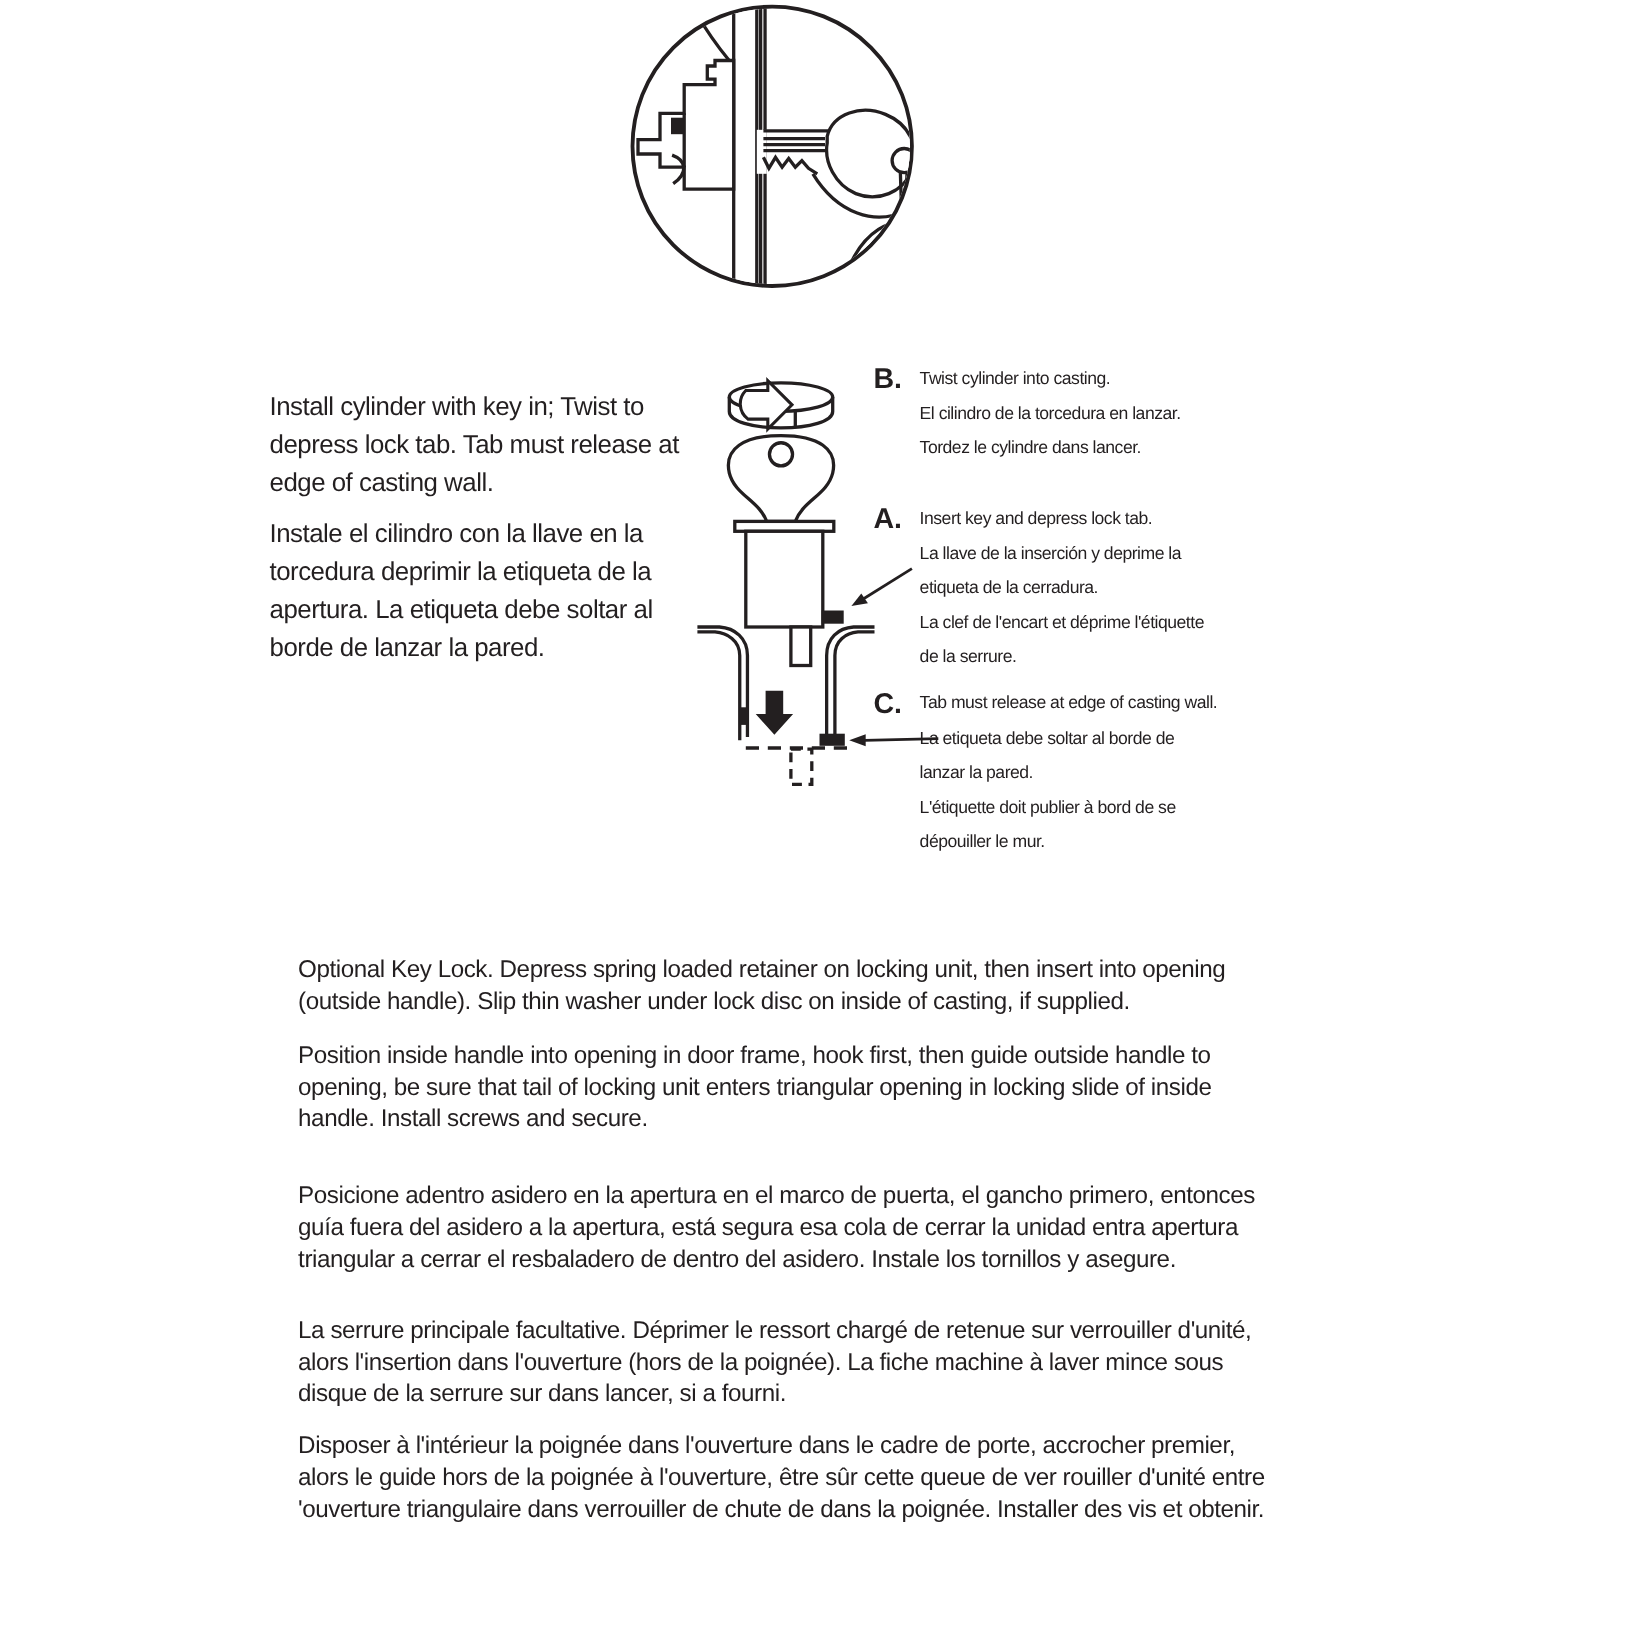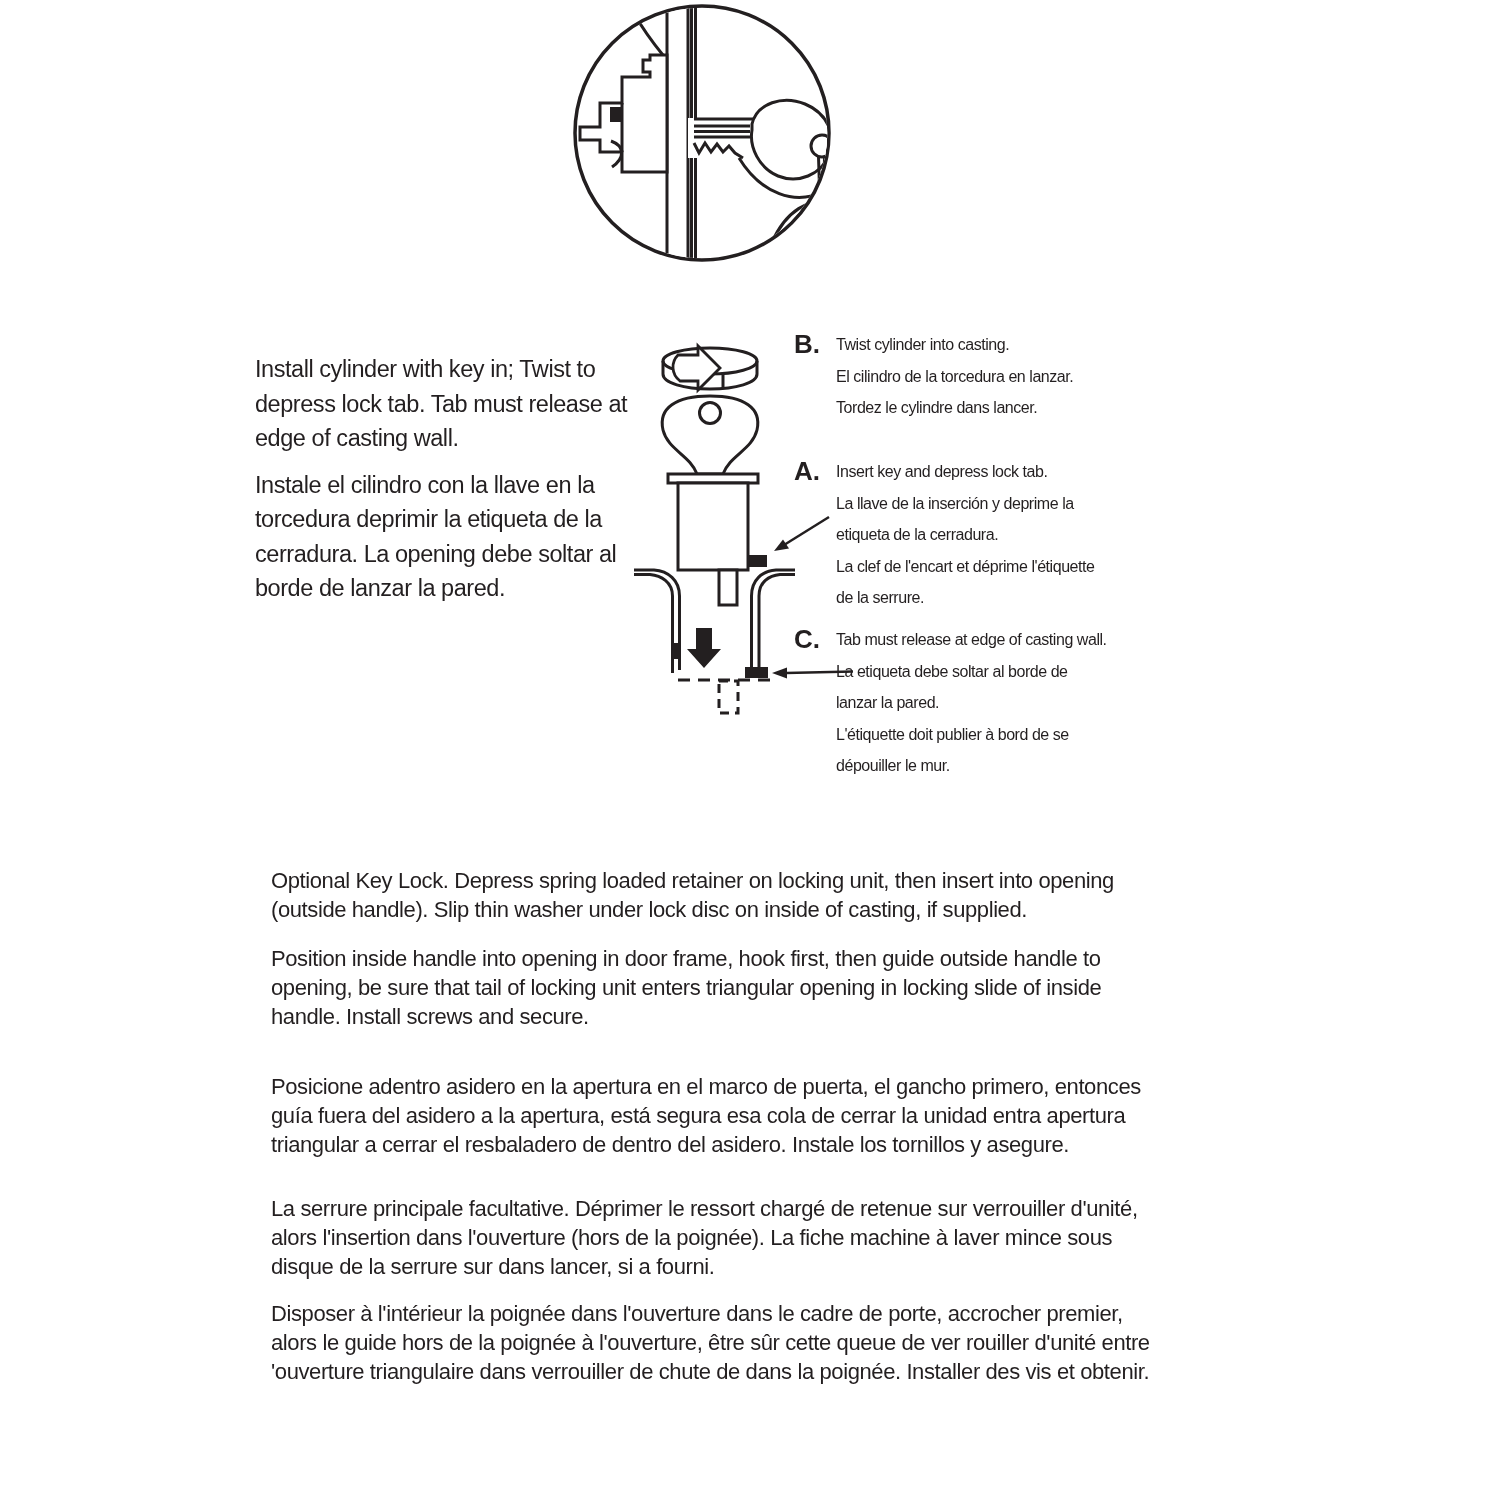--- a/index.html
+++ b/index.html
@@ -1,20 +1,20 @@
 <!DOCTYPE html>
 <html><head>
 <meta charset="utf-8">
 <style>
   html,body{margin:0;padding:0;background:#ffffff;}
   body{width:1497px;height:1497px;font-family:"Liberation Sans","DejaVu Sans",sans-serif;color:#231f20;}
   .page{position:relative;width:1497px;height:1497px;overflow:hidden;background:#ffffff;}
   .abs{position:absolute;}
   
-  .left-col{left:255px;top:352px;font-size:23.5px;line-height:34.5px;letter-spacing:-0.45px;}
+  .left-col{left:245px;top:352px;font-size:23.5px;line-height:34.5px;letter-spacing:-0.45px;}
   .left-col p{margin:0 0 12px 0;white-space:pre;}
   
   .step{position:absolute;left:794px;display:flex;align-items:flex-start;}
   .step-label{font-weight:bold;font-size:26px;line-height:31.5px;width:42px;flex:none;}
   .step-text{font-size:16px;line-height:31.5px;letter-spacing:-0.45px;white-space:pre;}
   .step-b{top:329px;}
   .step-a{top:456px;}
   .step-c{top:624px;}
   
   .bottom-col{left:271px;top:866px;font-size:22px;line-height:29px;letter-spacing:-0.4px;}
@@ -63,21 +63,21 @@
       <path fill="#ffffff" d="M 770 247 C 785 209 812 197 828 204 C 817 227 794 242 770 247 Z"></path>
     </g>
   </svg>
 
   <div class="abs left-col">
     <p>Install cylinder with key in; Twist to
 depress lock tab. Tab must release at
 edge of casting wall.</p>
     <p>Instale el cilindro con la llave en la
 torcedura deprimir la etiqueta de la
-cerradura. La opening debe soltar al
+apertura. La etiqueta debe soltar al
 borde de lanzar la pared.</p>
   </div>
 
   <svg class="abs" style="left:615px;top:335px;" width="260" height="430" viewBox="615 335 260 430">
     <g fill="none" stroke="#231f20" stroke-width="3">
 
       <ellipse cx="710" cy="361" rx="47" ry="13"></ellipse>
       <path d="M 663 361 V 374 C 663 383 684 389 710 389 C 736 389 757 383 757 374 V 361"></path>
       <line x1="723" y1="373.5" x2="723" y2="388.5"></line>
       <path fill="#ffffff" stroke-width="2.8" d="M 678 355 L 698 355 L 698 346 L 720 368 L 698 390 L 698 381 L 680 381 C 671 374 671 362 678 355 Z"></path>

